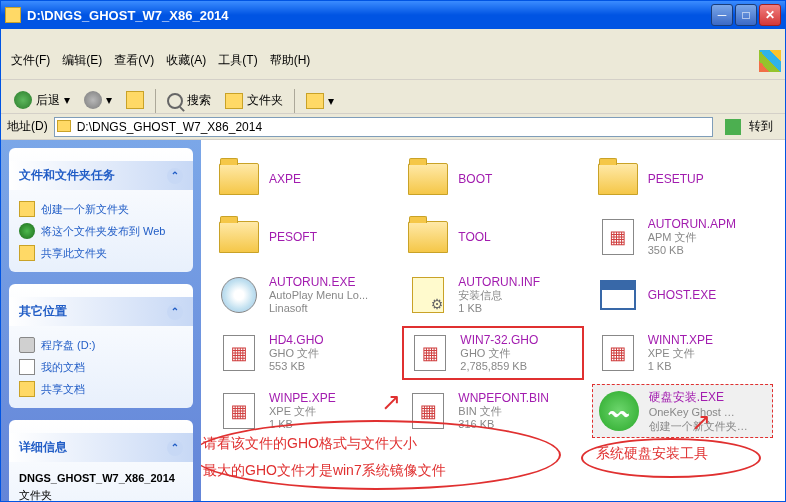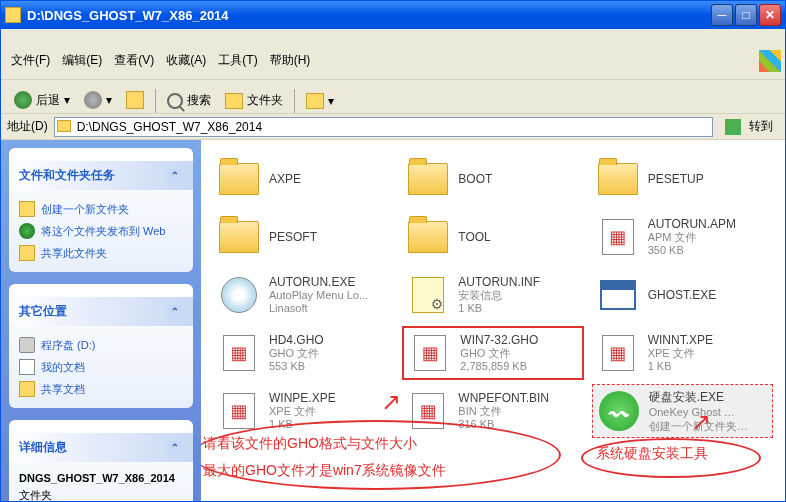--- a/index.html
+++ b/index.html
@@ -56,21 +56,21 @@
 .folder-lg::before{content:'';position:absolute;top:-6px;left:0;width:16px;height:6px;background:#f5c748;border:1px solid #c9a227;border-bottom:none;border-radius:2px 2px 0 0;}
 .cd-ico{width:36px;height:36px;border-radius:50%;background:radial-gradient(circle,#fff 20%,#c0e0f0,#a0c0e0);border:1px solid #888;}
 .inf-ico{width:32px;height:36px;background:#fffacd;border:1px solid #c9a227;position:relative;}
 .inf-ico::before{content:'⚙';position:absolute;bottom:0;right:0;font-size:14px;color:#666;}
 .win-ico{width:36px;height:30px;background:#fff;border:2px solid #3868a8;}
 .win-ico::before{content:'';display:block;height:8px;background:#3868a8;}
 .gho-ico{width:32px;height:36px;background:#fff;border:1px solid #888;display:flex;align-items:center;justify-content:center;}
 .gho-ico::after{content:'▦';color:#d04040;font-size:18px;}
 .green-ico{width:40px;height:40px;border-radius:50%;background:radial-gradient(circle,#6dd66d,#2aa82a);display:flex;align-items:center;justify-content:center;color:white;font-size:20px;}
 .finfo { flex:1; overflow:hidden; }
-.fname { font-size: 12px; color: #404040; white-space: nowrap; overflow: hidden; text-overflow: ellipsis; }
+.fname { font-size: 12px; color: #a21caf; white-space: nowrap; overflow: hidden; text-overflow: ellipsis; }
 .fmeta { font-size: 11px; color: #888; line-height: 1.2; }
 .annot-oval { position: absolute; border: 2px solid #e03030; border-radius: 50%; }
 .annot-text { position: absolute; color: #e03030; font-size: 14px; font-weight: 500; white-space: nowrap; }
 .annot-arrow { position: absolute; color: #e03030; font-size: 24px; }
 .sep { width:1px; height:24px; background:#aca899; margin:0 4px; }
 </style>
 </head>
 <body>
 
 <div class="window">

